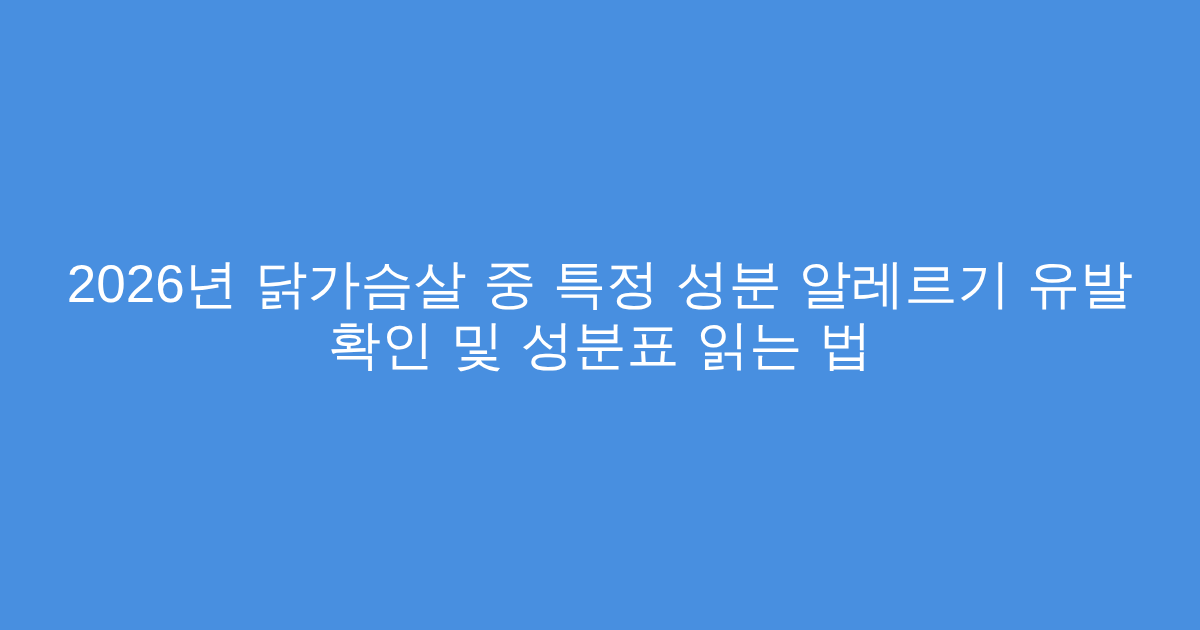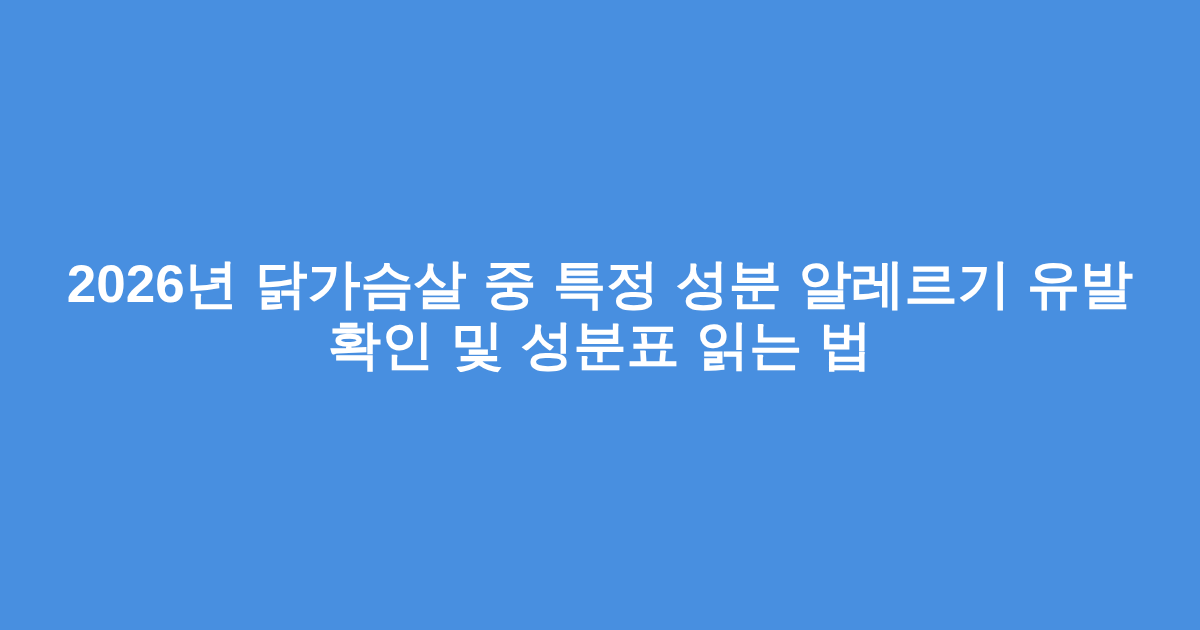--- a/index.html
+++ b/index.html
@@ -37,21 +37,21 @@
     justify-content: center;
   }
 
   .card-title {
     margin: 0;
     width: 100%;
     text-align: center;
     color: #ffffff;
     font-family: "Liberation Sans", "DejaVu Sans", sans-serif;
     font-size: 53px;
-    font-weight: 700;
+    font-weight: 400;
     line-height: 61px;
     letter-spacing: 0px;
     word-spacing: 2px;
     white-space: pre-wrap;
     text-rendering: geometricPrecision;
     -webkit-font-smoothing: antialiased;
   }
 </style>
 </head>
 <body style="background-color: rgb(72, 143, 224);">

